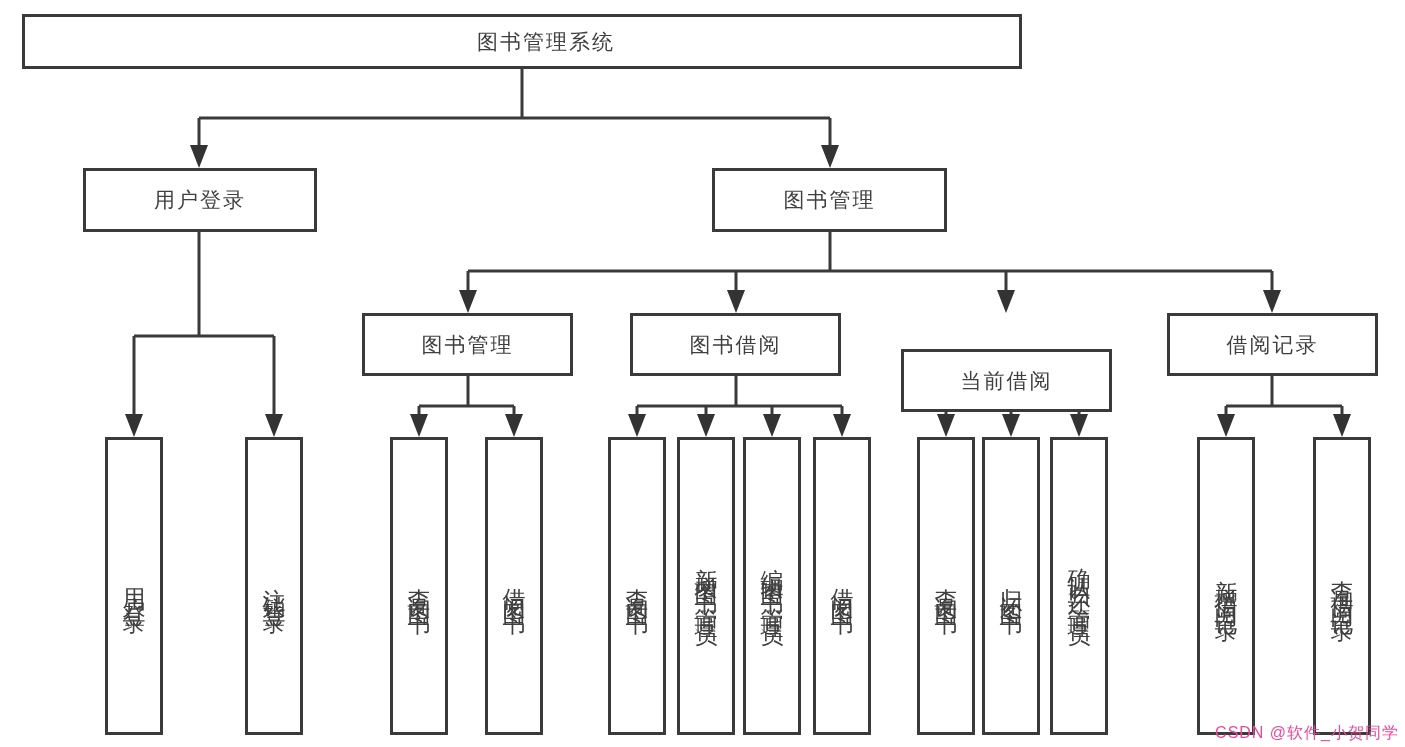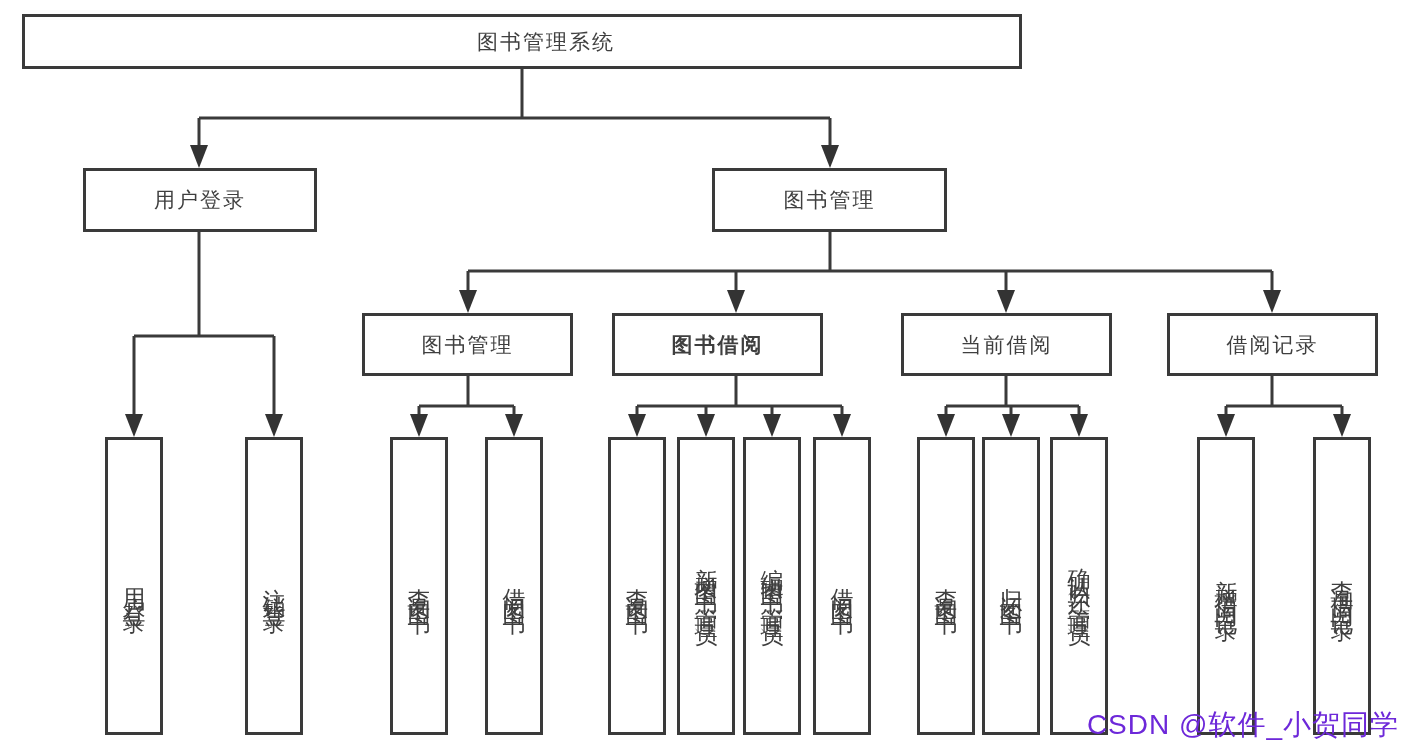--- a/index.html
+++ b/index.html
@@ -43,43 +43,43 @@
     font-size: 23px;
     letter-spacing: 8px;
     line-height: 1;
     white-space: nowrap;
   }
   .root  { left: 22px;  top: 14px;  width: 1000px; height: 55px; padding-left: 48px; }
   .l2a   { left: 83px;  top: 168px; width: 234px;  height: 64px; }
   .l2b   { left: 712px; top: 168px; width: 235px;  height: 64px; }
   .l3    { top: 313px; width: 211px; height: 63px; }
   .l3a   { left: 362px; }
-  .l3b   { left: 612px; font-weight: bold; }
-  .l3c   { left: 901px; }
+  .l3b   { left: 630px; }
+  .l3c   { left: 901px; margin-top: 36px; }
   .l3d   { left: 1167px; }
   .leaf  { top: 437px; width: 58px; height: 298px; }
   .lf1  { left: 105px; }
   .lf2  { left: 245px; }
   .lf3  { left: 390px; }
   .lf4  { left: 485px; }
   .lf5  { left: 608px; }
   .lf6  { left: 677px; }
   .lf7  { left: 743px; }
   .lf8  { left: 813px; }
   .lf9  { left: 917px; }
   .lf10 { left: 982px; }
   .lf11 { left: 1050px; }
   .lf12 { left: 1197px; }
   .lf13 { left: 1313px; }
   .watermark {
     position: absolute;
     right: 6px;
     bottom: 3px;
-    font-size: 28px;
-    color: #6d28d9;
+    font-size: 16px;
+    color: #ec4899;
     letter-spacing: 1px;
     white-space: nowrap;
   }
 </style>
 </head>
 <body>
 
 <div class="stage">
 
   <svg class="connectors" viewBox="0 0 1405 747" xmlns="http://www.w3.org/2000/svg">

